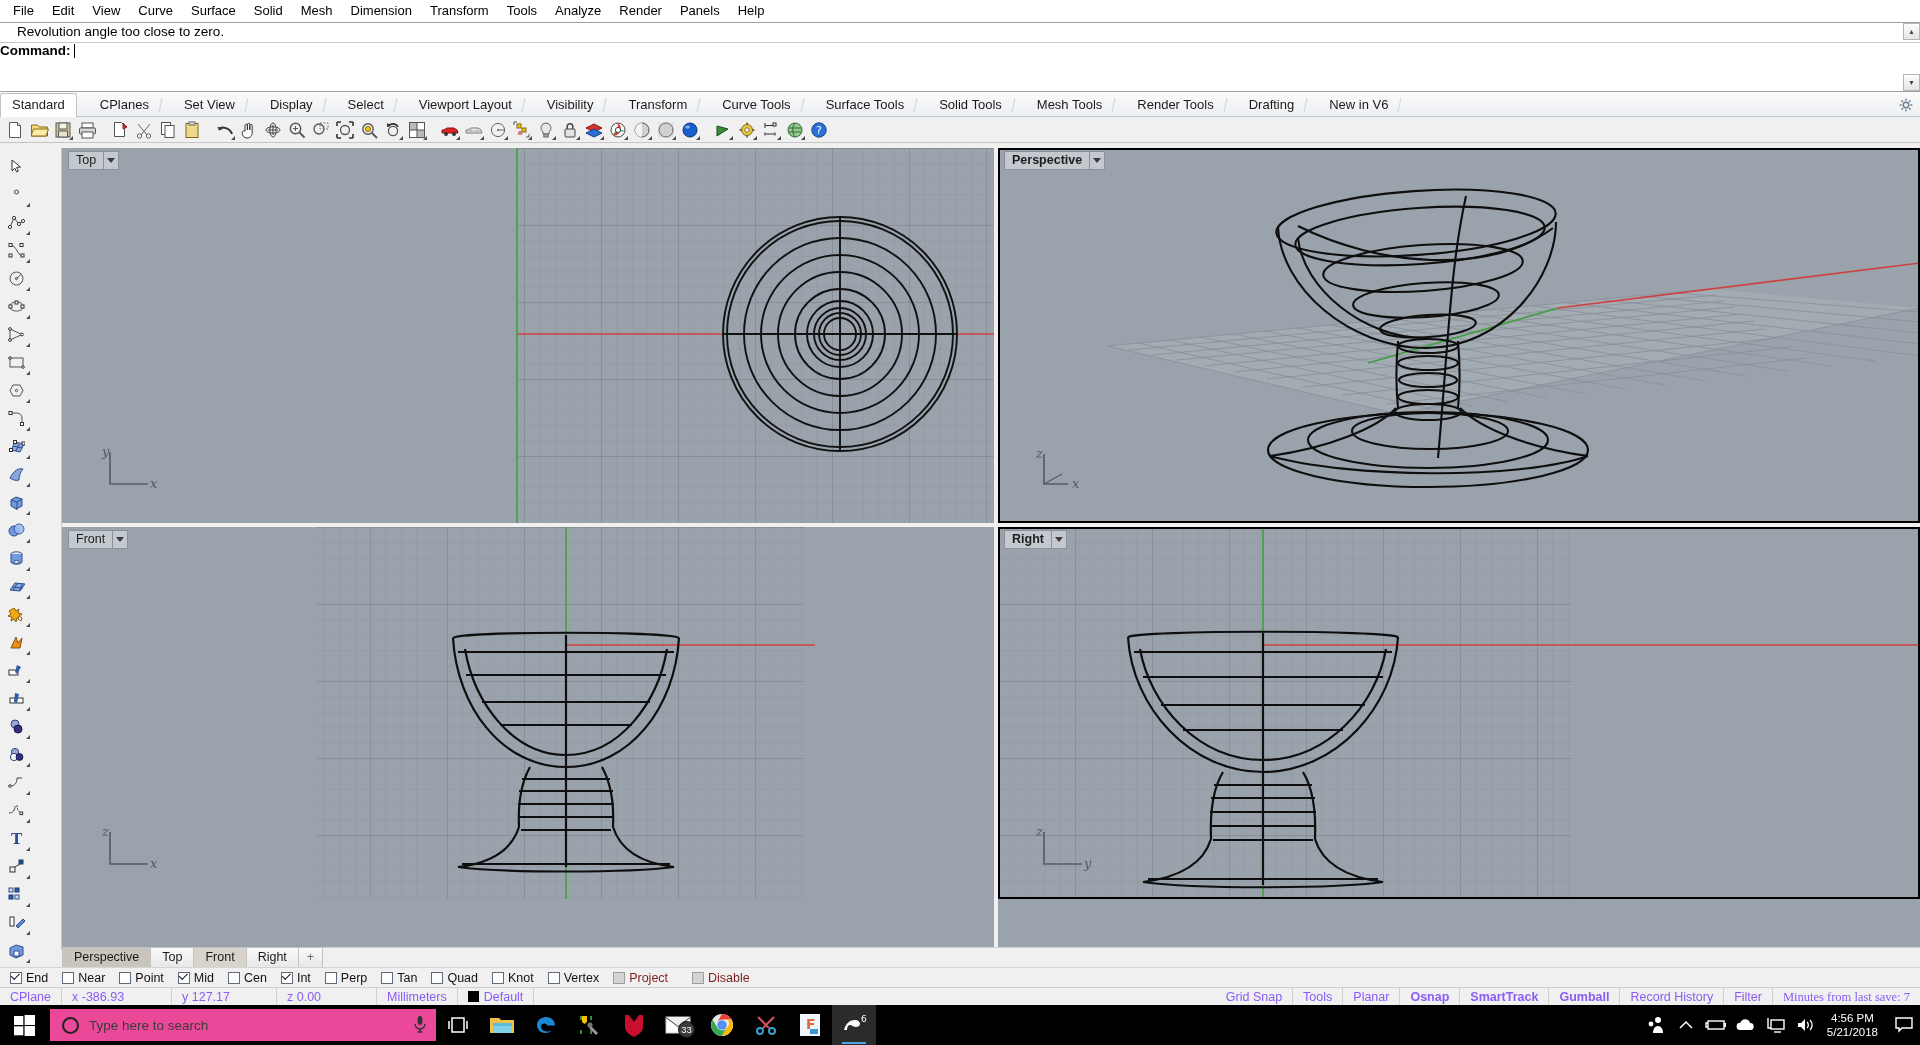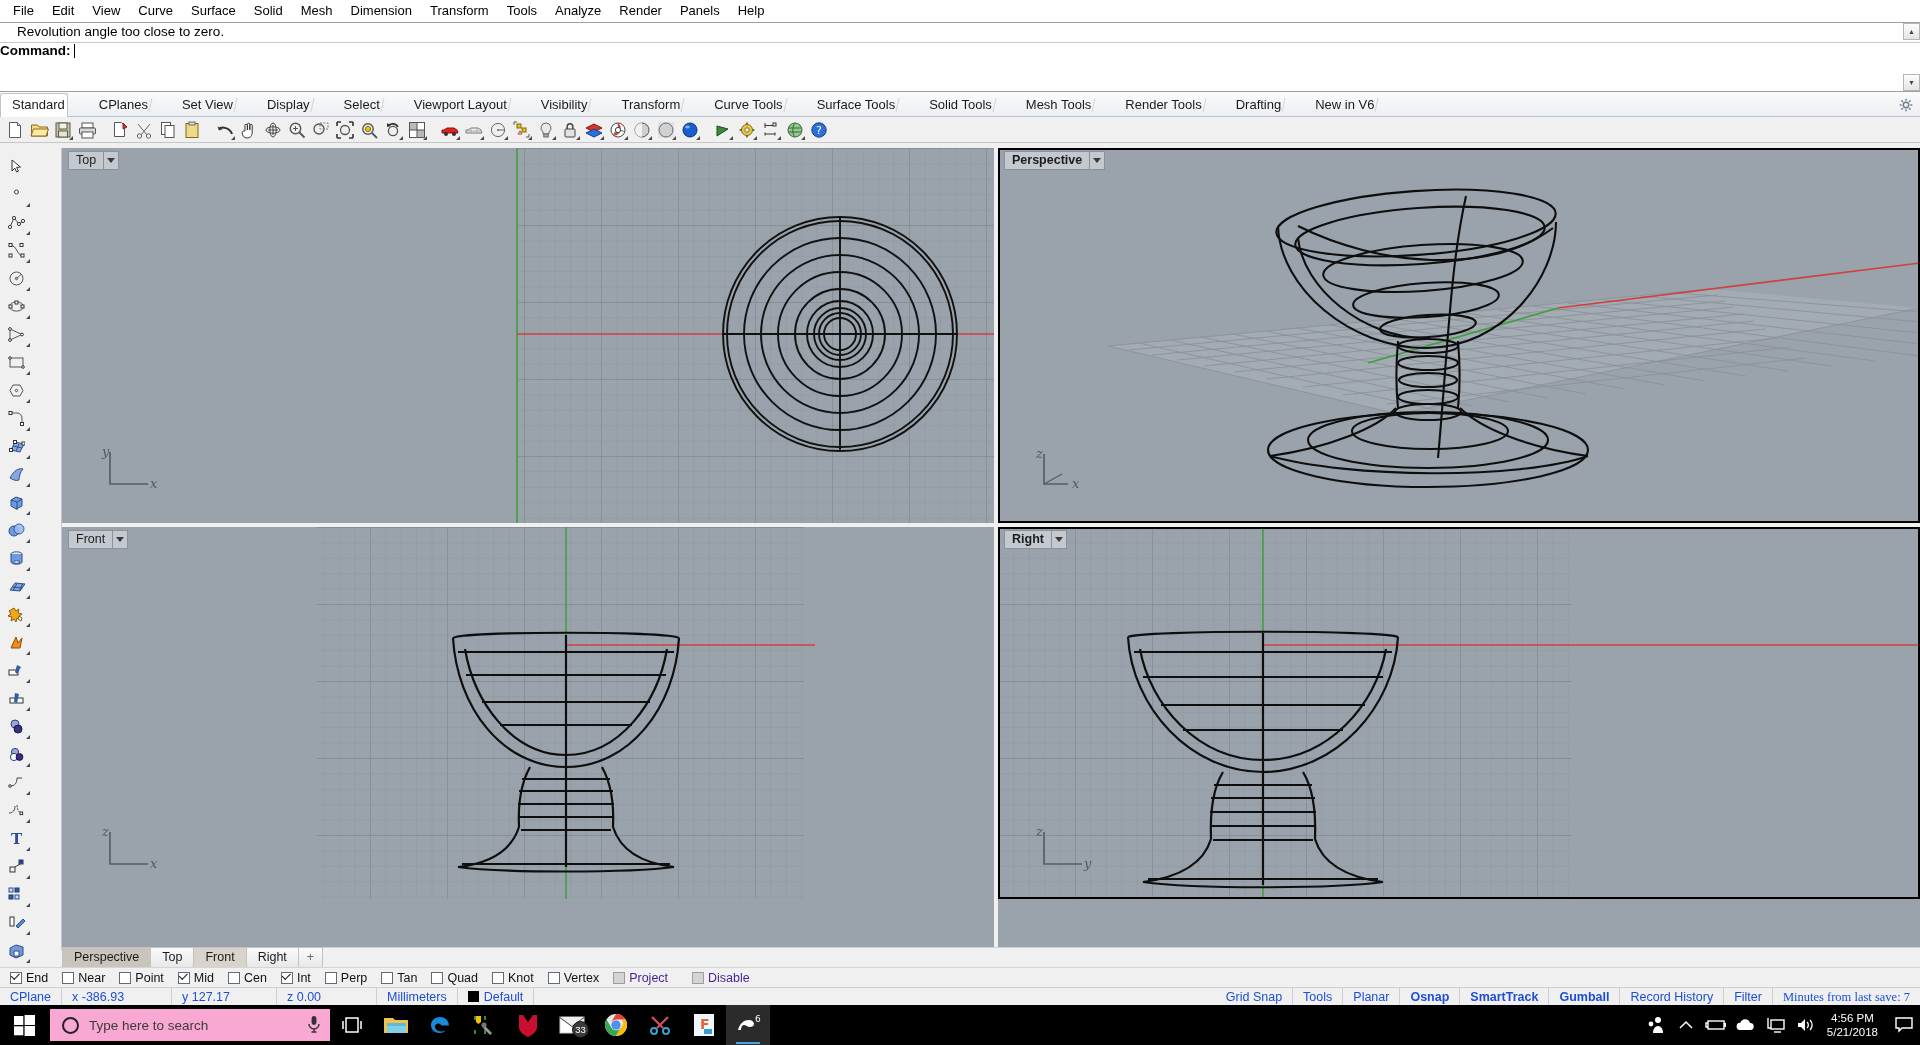--- a/index.html
+++ b/index.html
@@ -41,21 +41,21 @@
         border:1px solid #b5b5b5; display:flex; align-items:center; justify-content:center;
         font-size:7px; color:#444; }
 
   
   .tabstrip {
     height: 25px; background: linear-gradient(#fbfbfb,#eceff2);
     display: flex; align-items: flex-end; font-size: 13px;
     border-bottom: 1px solid #bcc3cb; position: relative;
   }
   .tab {
-    padding: 3px 2px 4px 11px; margin-right: 19px; color: #1a1a1a;
+    padding: 3px 11px 4px 11px; margin-right: 11px; color: #1a1a1a;
     border: 1px solid transparent; border-bottom: none; cursor: default;
     white-space: nowrap; position: relative;
   }
   .tab.sel {
     background: #ffffff; border-color: #bcc3cb;
     border-radius: 3px 3px 0 0; margin-bottom:-1px; padding-bottom:5px;
   }
   .tab:not(.sel):after{
     content:""; position:absolute; right:-1px; top:4px; bottom:4px; width:1px;
     background:#cfd5db; transform: skewX(-12deg);
@@ -127,45 +127,45 @@
     font-size:12.5px; color:#111; padding-left:10px; gap:0;
     border-top:1px solid #d4d4d4;
   }
   .osn { display:flex; align-items:center; margin-right:14px; white-space:nowrap; }
   .osn .box {
     width:12px; height:12px; border:1px solid #5f6b7a; background:#fff;
     display:inline-flex; align-items:center; justify-content:center;
     margin-right:4px; font-size:10px; line-height:1; color:#111;
   }
   .osn.dis .box { background:#d4d4d4; border-color:#9d9d9d; }
-  .osn.dis { color:#4c1d95; }
+  .osn.dis { color:#7f1d1d; }
   .chk { width:8px; height:5px; border-left:1.6px solid #1a1a1a;
          border-bottom:1.6px solid #1a1a1a; transform:rotate(-45deg) translate(1px,-2px); }
 
   
   .statusbar {
     position:absolute; left:0; bottom:40px; width:100%; height:18px;
     background:#f0f0f0; display:flex; align-items:center;
-    font-size:12.5px; color:#1d4ed8; border-top:1px solid #cfcfcf;
+    font-size:12.5px; color:#8b5cf6; border-top:1px solid #cfcfcf;
   }
   .sbcell { padding:0 10px; height:18px; line-height:18px; white-space:nowrap;
             border-right:1px solid #cfcfcf; display:flex; align-items:center; }
   .sbcell.noborder { border-right:none;font-family:Liberation Serif, serif; }
   .sbcell.b { font-weight:bold; }
   .swatch { width:11px; height:11px; background:#000; display:inline-block; margin-right:5px; }
   .spacer { flex:1; }
 
   
   .taskbar {
     position:absolute; left:0; bottom:0; width:100%; height:40px;
     background:#000000; display:flex; align-items:center; color:#fff;
   }
   .startbtn { width:48px; height:40px; display:flex; align-items:center; justify-content:center; }
   .searchbox {
-    width:280px; height:32px; background:#f9a8d4; color:#333; display:flex;
+    width:386px; height:32px; background:#ec4899; color:#333; display:flex;
     align-items:center; padding:0 8px; font-size:13.5px; margin-left:2px;
   }
   .searchbox .circ { width:17px; height:17px; border:2.2px solid #222; border-radius:50%;
                      margin:0 10px 0 4px; }
   .searchbox .txt { flex:1; color:#3a3a3a; }
   .tbicon { width:44px; height:40px; display:flex; align-items:center; justify-content:center;
             position:relative; }
   .tbicon.open::after{ content:""; position:absolute; bottom:1px; left:10px; right:10px;
                        height:2px; background:#4aa3e0; }
   .tbicon.act { background:#2b2b2b; }

